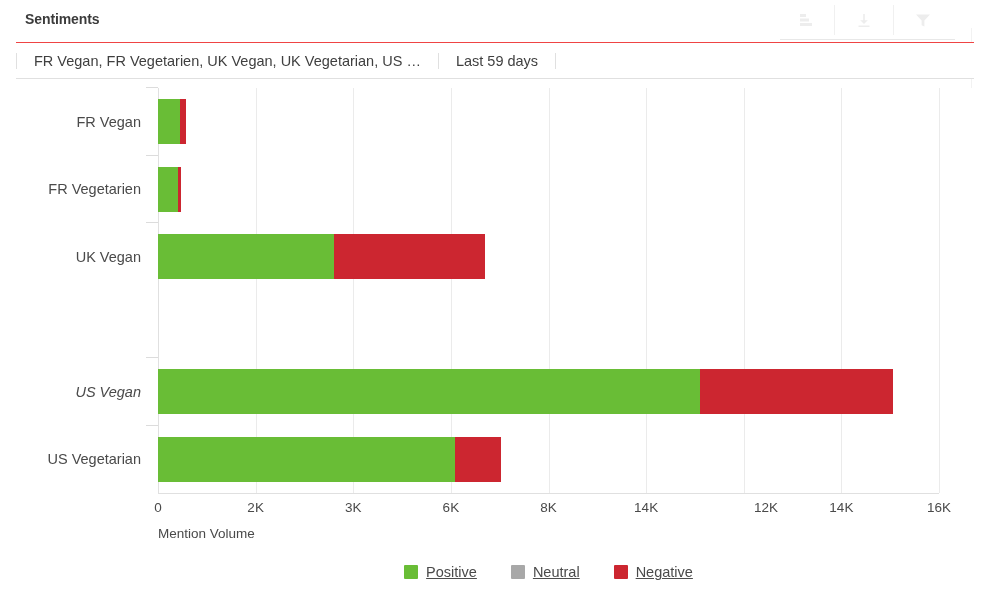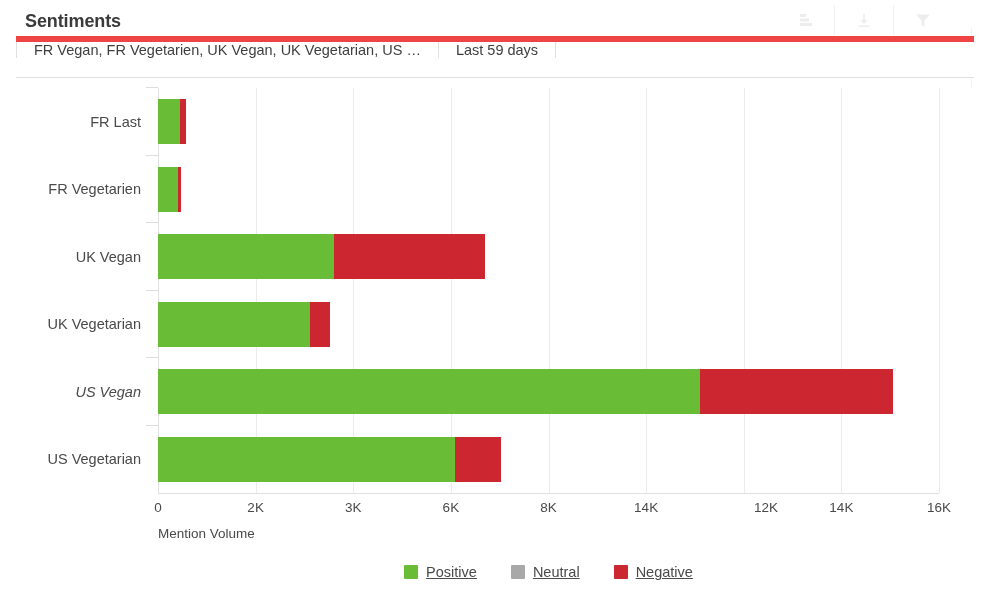--- a/index.html
+++ b/index.html
@@ -20,21 +20,21 @@
   #widget-header {
     position: absolute;
     left: 0; top: 0;
     width: 990px;
     height: 40px;
   }
   #widget-title {
     position: absolute;
     left: 25px;
     top: 11px;
-    font-size: 18px;
+    font-size: 14px;
     font-weight: bold;
     color: #3b3b3b;
     letter-spacing: -0.1px;
   }
   #header-tools {
     position: absolute;
     right: 38px;
     top: 4px;
     height: 32px;
     display: flex;
@@ -64,27 +64,27 @@
     top: 28px;
     width: 1px;
     height: 60px;
     background: #f2f2f2;
   }
 
   
   #filter-strip {
     position: absolute;
     left: 16px;
-    top: 36px;
+    top: 42px;
     width: 958px;
     height: 35px;
-    border-top: 6px solid #ef4444;
+    border-top: 1px solid #ef4444;
     border-bottom: 1px solid #e0e0e0;
     display: flex;
-    align-items: flex-start;
+    align-items: center;
     background: #ffffff;
   }
   .filter-tab {
     display: flex;
     align-items: center;
     padding: 0 17px;
     font-size: 14.5px;
     color: #3f3f3f;
     border-right: 1px solid #e0e0e0;
     white-space: nowrap;
@@ -252,41 +252,35 @@
       <div class="gridline" style="left: 97.625px;"></div>
       <div class="gridline" style="left: 195.25px;"></div>
       <div class="gridline" style="left: 292.875px;"></div>
       <div class="gridline" style="left: 390.5px;"></div>
       <div class="gridline" style="left: 488.125px;"></div>
       <div class="gridline" style="left: 585.75px;"></div>
       <div class="gridline" style="left: 683.375px;"></div>
       <div class="gridline" style="left: 781px;"></div>
       <div class="bar-row" style="top: 11.25px; width: 781px;">
         <div class="tick-stub"></div>
-        <div class="cat-label">FR Last</div>
+        <div class="cat-label">FR Vegan</div>
         <div class="seg positive" style="left: 0px; width: 22.4537px; background: rgb(105, 189, 54);"></div>
         <div class="seg negative" style="left: 22.4537px; width: 5.8575px; background: rgb(204, 38, 48);"></div>
       </div>
       <div class="bar-row" style="top: 78.75px; width: 781px; padding-left: 40px;">
         <div class="tick-stub"></div>
         <div class="cat-label">FR Vegetarien</div>
         <div class="seg positive" style="left: 0px; width: 19.525px; background: rgb(105, 189, 54);"></div>
         <div class="seg negative" style="left: 19.525px; width: 3.905px; background: rgb(204, 38, 48);"></div>
       </div>
       <div class="bar-row" style="top: 146.25px; width: 781px;">
         <div class="tick-stub"></div>
         <div class="cat-label">UK Vegan</div>
         <div class="seg positive" style="left: 0px; width: 175.725px; background: rgb(105, 189, 54);"></div>
         <div class="seg negative" style="left: 175.725px; width: 151.319px; background: rgb(204, 38, 48);"></div>
-      </div>
-      <div class="bar-row" style="top: 213.75px; width: 781px;">
-        <div class="tick-stub"></div>
-        <div class="cat-label">UK Vegetarian</div>
-        <div class="seg positive" style="left: 0px; width: 152.295px; background: rgb(105, 189, 54);"></div>
-        <div class="seg negative" style="left: 152.295px; width: 19.525px; background: rgb(204, 38, 48);"></div>
       </div>
       <div class="bar-row" style="top: 281.25px; width: 781px; font-style: italic;">
         <div class="tick-stub"></div>
         <div class="cat-label">US Vegan</div>
         <div class="seg positive" style="left: 0px; width: 541.819px; background: rgb(105, 189, 54);"></div>
         <div class="seg negative" style="left: 541.819px; width: 192.809px; background: rgb(204, 38, 48);"></div>
       </div>
       <div class="bar-row" style="top: 348.75px; width: 781px;">
         <div class="tick-stub"></div>
         <div class="cat-label">US Vegetarian</div>

